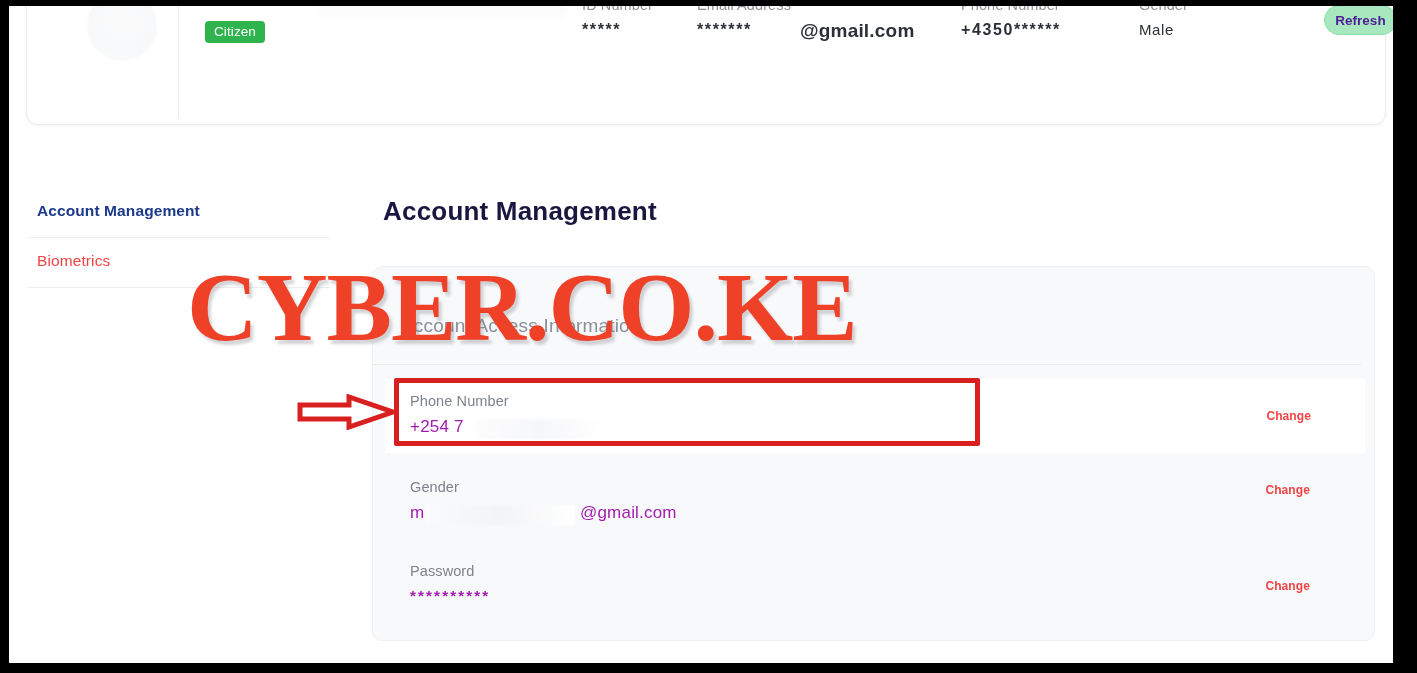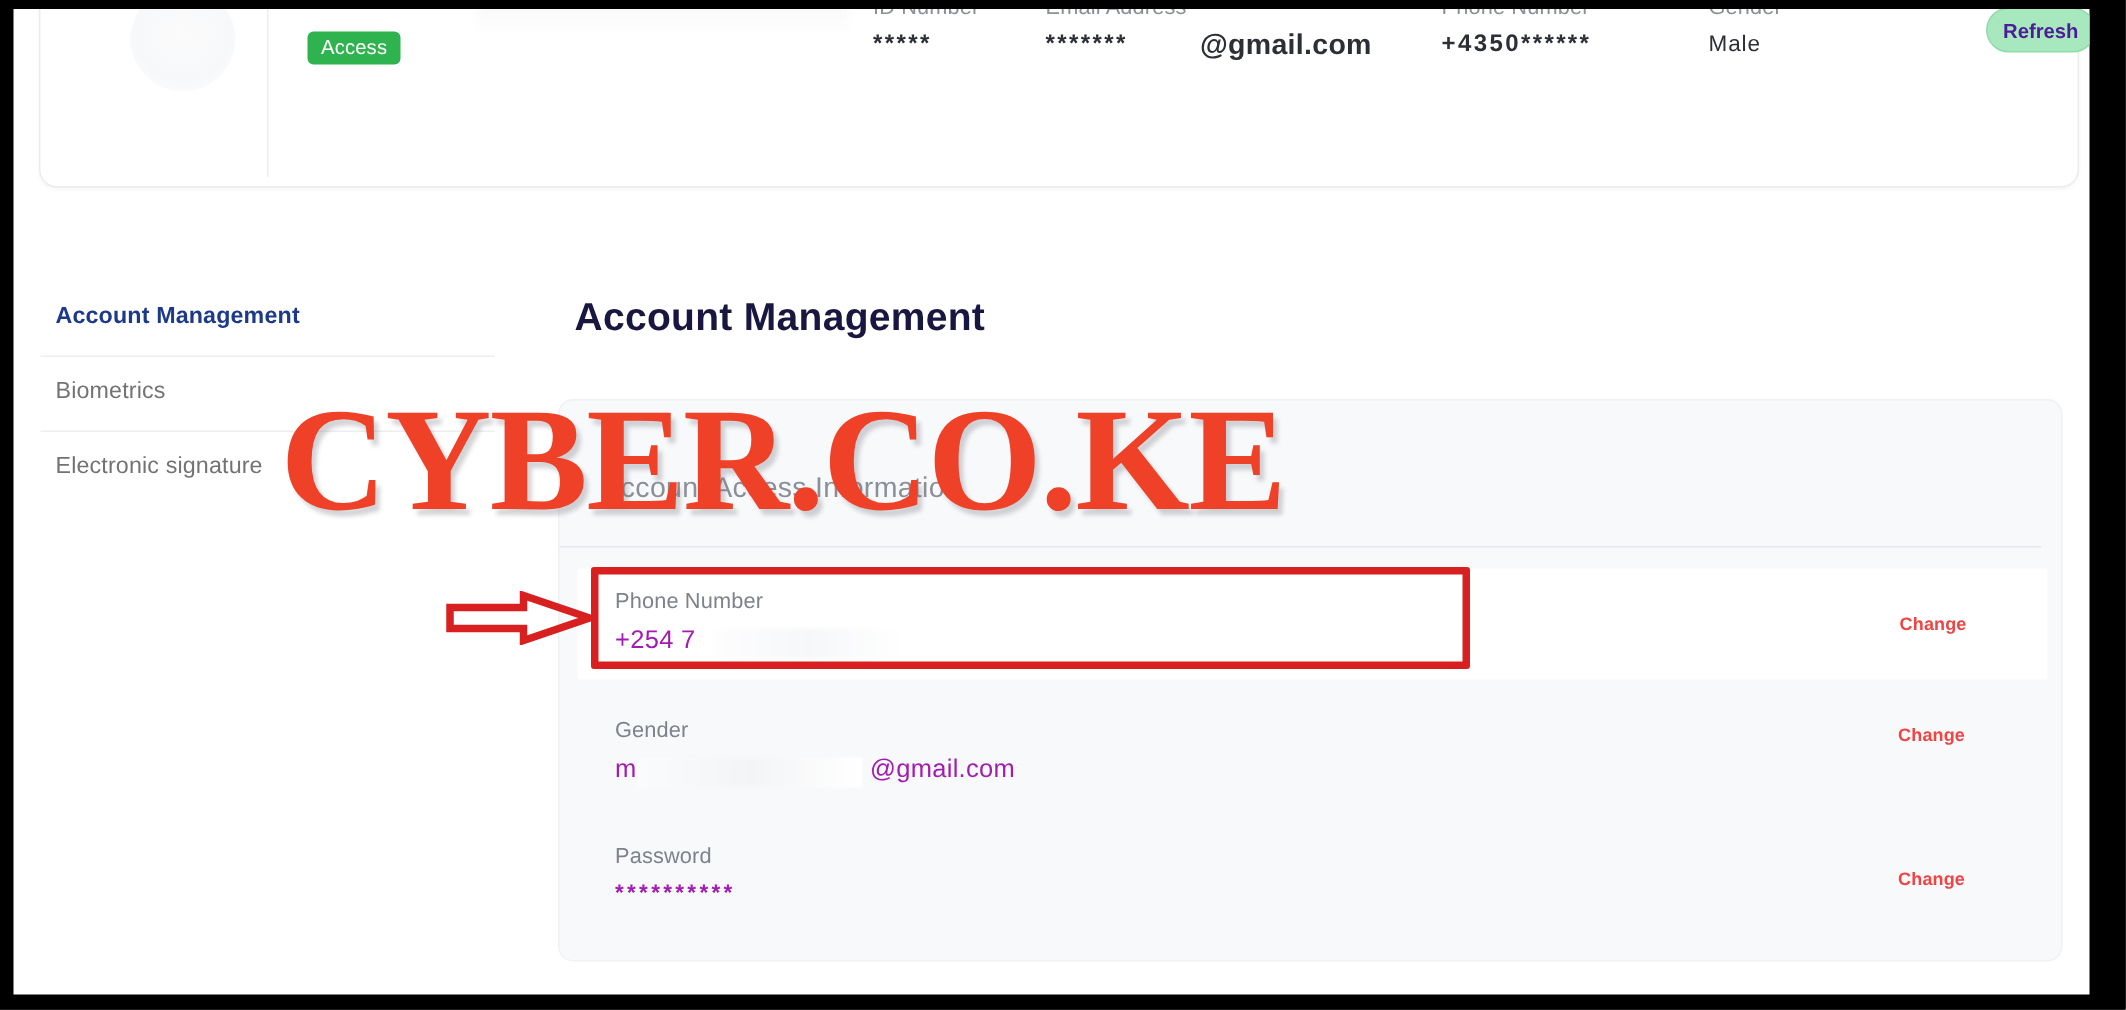--- a/index.html
+++ b/index.html
@@ -126,21 +126,21 @@
   #side-nav {
     position: absolute;
     left: 18px; top: 182px;
     width: 303px;
   }
   .nav-item {
     padding: 14px 0 17px 10px;
     border-bottom: 1px solid #eceef1;
     font-size: 15.5px;
     cursor: pointer;
-    color: #737373;
+    color: #ef4444;
     font-weight: 500;
     letter-spacing: .1px;
   }
   .nav-item.active { color: #1d3a8a; font-weight: 700; }
   .nav-item.last { border-bottom: none; }
 
   
   #page-heading {
     position: absolute;
     left: 374px; top: 190px;
@@ -266,21 +266,21 @@
 
 <div id="frame">
   <div id="page">
 
     <div id="profile-card">
 
       <div id="avatar-ghost"></div>
       <div id="avatar-divider"></div>
       <div id="name-redacted"></div>
 
-      <div id="citizen-badge">Access</div>
+      <div id="citizen-badge">Citizen</div>
 
       <div class="field" id="field-id">
         <div class="field-label">ID Number</div>
         <div class="field-value masked">*****</div>
       </div>
 
       <div class="field" id="field-email">
         <div class="field-label">Email Address</div>
         <div class="field-value masked">*******</div>
       </div>
@@ -296,21 +296,20 @@
         <div class="field-label">Gender</div>
         <div class="field-value" id="gender-value">Male</div>
       </div>
 
       <div id="refresh-button">Refresh</div>
     </div>
 
     <nav id="side-nav">
       <div class="nav-item active">Account Management</div>
       <div class="nav-item">Biometrics</div>
-      <div class="nav-item last">Electronic signature</div>
     </nav>
 
     <h1 id="page-heading">Account Management</h1>
 
     <section id="content-card">
 
       <div id="section-title">Account Access Information</div>
       <div id="section-divider"></div>
 
       <div class="info-row" id="row-phone">

